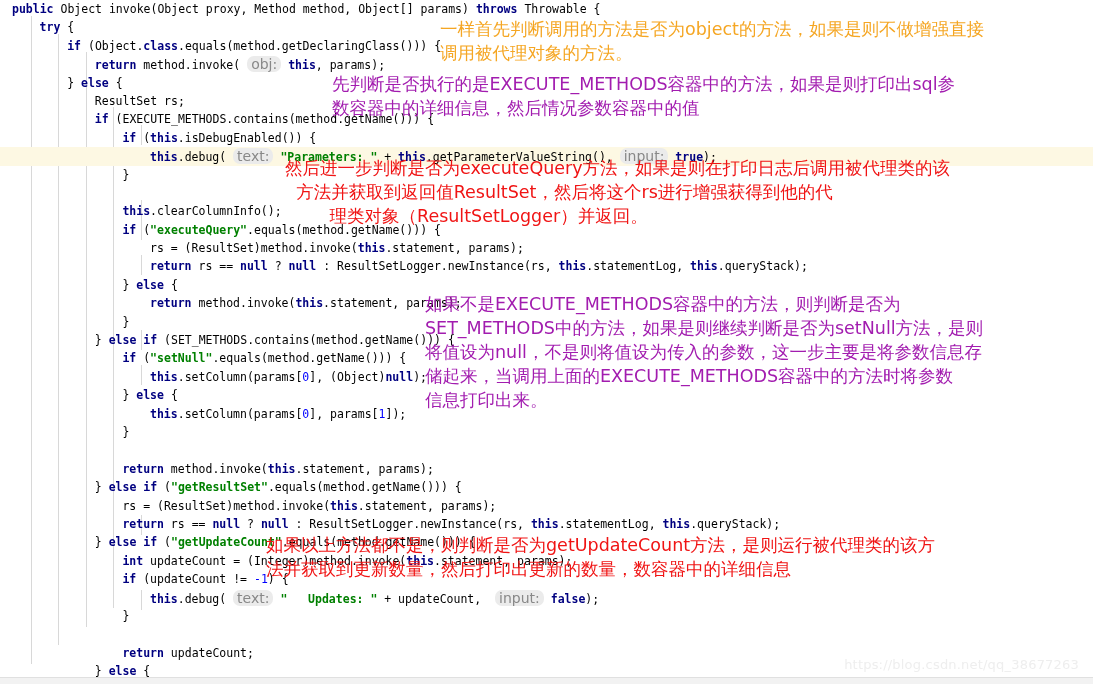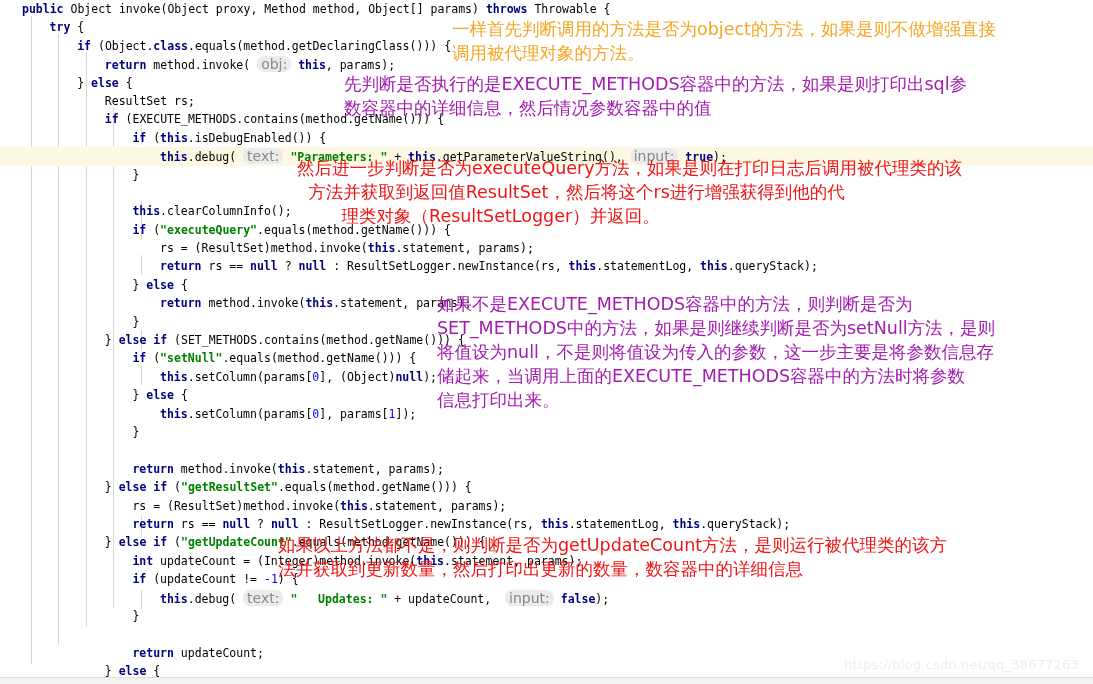--- a/index.html
+++ b/index.html
@@ -19,41 +19,41 @@
     position:absolute;left:0;top:0;width:1093px;height:684px;
     font-family:"DejaVu Sans Mono","Liberation Mono",monospace;
     font-size:11.5px;
     line-height:18.4px;
     white-space:pre;
     z-index:2;
   }
   .line{
     position:relative;
     height:18.4px;
-    padding-left:22px;
+    padding-left:12px;
     white-space:pre;
     color:#000000;
   }
   .line.hl{background:#fdf8e3;}
   
   .kw{color:#000080;font-weight:bold;}
   .str{color:#008000;font-weight:bold;}
   .num{color:#0000ff;}
   .pl{color:#000000;}
   .hint{
     background:#ebebeb;color:#888888;
     border-radius:7px;padding:0px 4px;
     font-size:14px;font-family:"DejaVu Sans","Liberation Sans",sans-serif;
     letter-spacing:0px;
   }
   
   .guides{position:absolute;left:0;top:0;width:1093px;height:684px;z-index:1;}
   .guide{position:absolute;width:1px;background:#d8d8d8;}
   
-  .ann-layer{position:absolute;left:16px;top:0;width:895px;height:684px;z-index:3;}
+  .ann-layer{position:absolute;left:4px;top:0;width:895px;height:684px;z-index:3;}
   .ann{
     position:absolute;
     font-family:"DejaVu Sans","Liberation Sans",sans-serif;
     white-space:pre;
     line-height:24px;
     font-size:17.5px;
   }
   .ann.orange{color:#f5a623;}
   .ann.green{color:#a21caf;}
   .ann.red{color:#f01414;}

